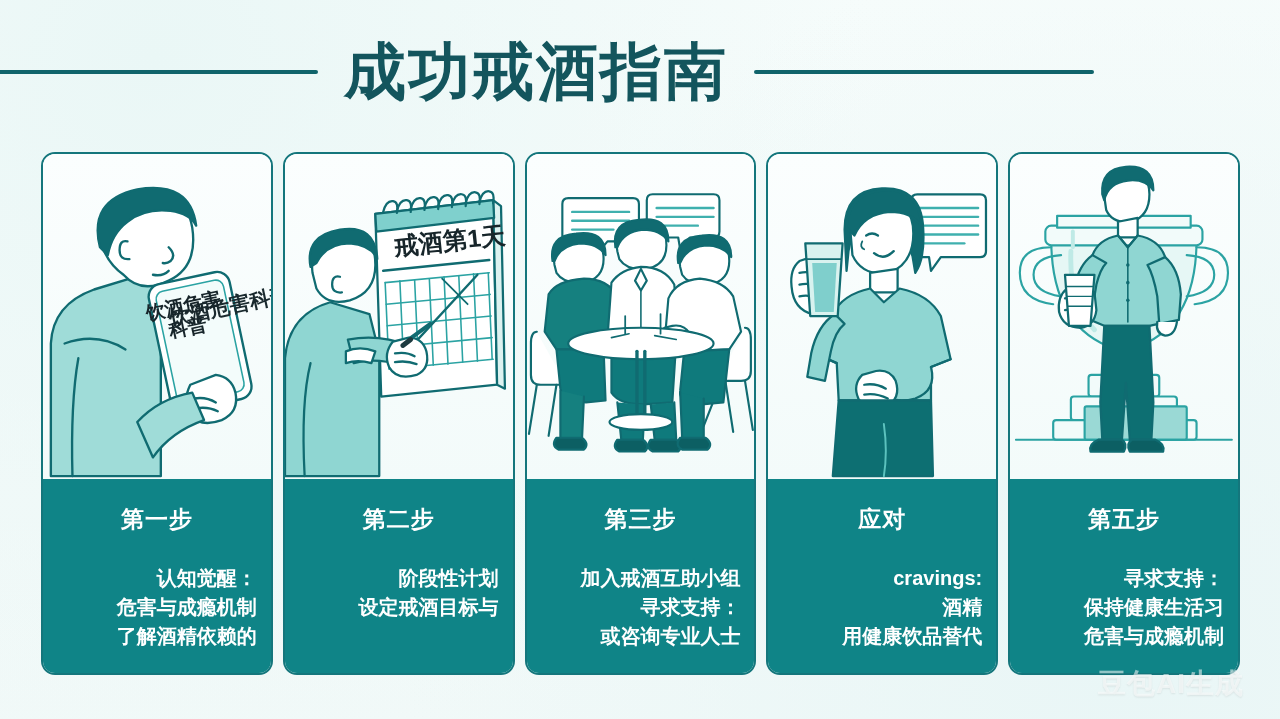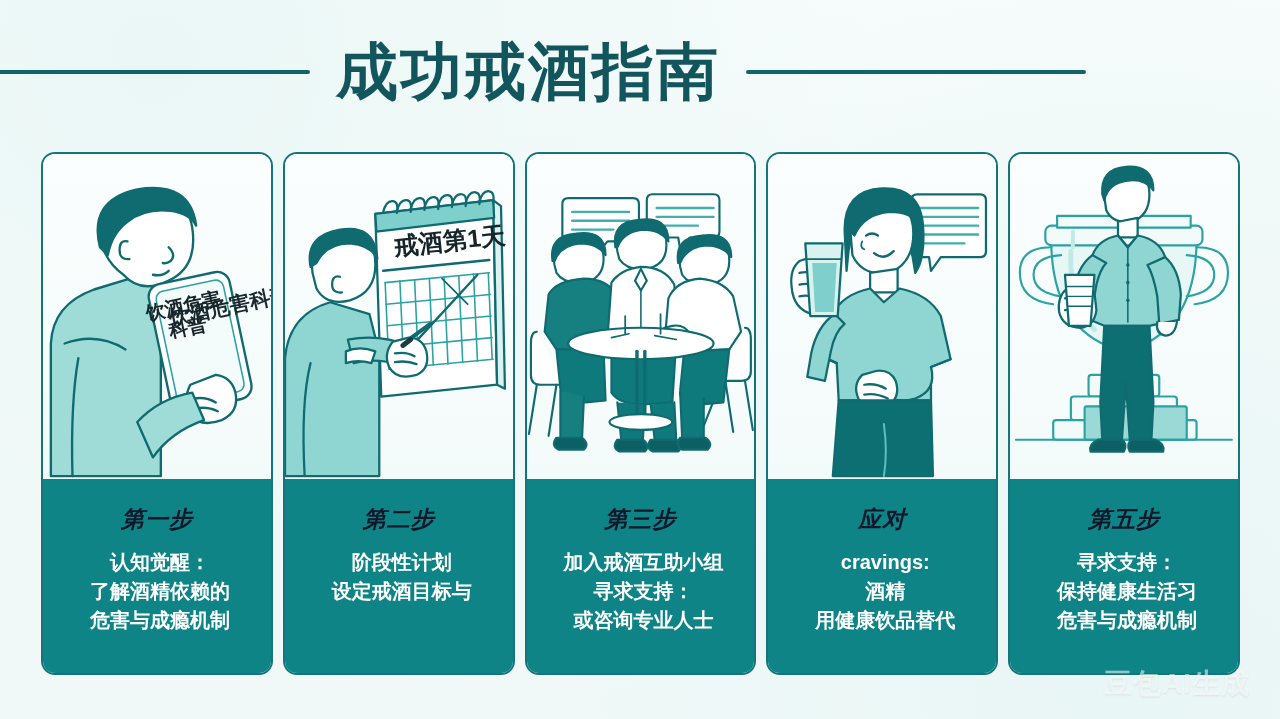--- a/index.html
+++ b/index.html
@@ -15,21 +15,21 @@
     position:absolute;inset:0;
     background:
       radial-gradient(circle at 12% 8%, #eaf7f6 0%, rgba(234,247,246,0) 55%),
       radial-gradient(circle at 88% 92%, #e9f6f6 0%, rgba(233,246,246,0) 55%),
       linear-gradient(180deg,#f6fcfb 0%,#f1f9f8 100%);
     pointer-events:none;
   }
 
   
   .header{
-    position:absolute;left:0;top:24px;width:1056px;height:96px;
+    position:absolute;left:8px;top:24px;width:1056px;height:96px;
     display:flex;align-items:center;justify-content:center;gap:26px;
   }
   .rule{
     height:4px;background:#10646b;border-radius:2px;flex:0 0 auto;
   }
   .rule-left{width:340px;}
   .rule-right{width:340px;}
   .title{
     font-size:62px;font-weight:bold;color:#13555d;
     letter-spacing:2px;white-space:nowrap;line-height:1;
@@ -55,33 +55,33 @@
     height:325px;flex:0 0 325px;position:relative;overflow:hidden;
     background:linear-gradient(180deg,#fbfefe 0%,#f3fbfa 100%);
   }
   .illus svg{position:absolute;left:0;top:0;width:100%;height:100%;}
   .footer{
     flex:1 1 auto;background:#0f8487;
     padding:18px 14px 10px;box-sizing:border-box;
     display:flex;flex-direction:column;align-items:center;
   }
   .step-label{
-    color:#0f172a;font-size:23px;font-weight:bold;
-    letter-spacing:1px;margin:10px 0 16px;text-align:center;line-height:1.1;font-style:italic;
+    color:#ffffff;font-size:23px;font-weight:bold;
+    letter-spacing:1px;margin:10px 0 32px;text-align:center;line-height:1.1;
   }
   .desc{
     color:#ffffff;font-size:20px;font-weight:bold;
-    line-height:1.45;text-align:center;width:100%;padding-left:6px;
+    line-height:1.45;text-align:right;width:100%;padding-left:6px;
     box-sizing:border-box;
   }
   .desc .ln{display:block;white-space:nowrap;}
 
   
   .watermark{
-    position:absolute;right:30px;bottom:16px;
+    position:absolute;right:36px;bottom:16px;
     font-size:28px;font-weight:bold;color:rgba(255,255,255,0.55);
     letter-spacing:1px;text-shadow:0 1px 2px rgba(0,0,0,0.08);
     pointer-events:none;
   }
 </style>
 </head>
 <body>
 
 <div class="bg-wash"></div>
 
@@ -133,22 +133,22 @@
                     color:#17252a;font-size:19px;font-weight:bold;line-height:1.15;
                     width:86px;">
           <span>饮酒危害科普</span>
         </div>
       </div>
     </div>
     <div class="footer">
       <div class="step-label">第一步</div>
       <div class="desc">
         <span class="ln">认知觉醒：</span>
+        <span class="ln">危害与成瘾机制</span>
         <span class="ln">了解酒精依赖的</span>
-        <span class="ln">危害与成瘾机制</span>
       </div>
     </div>
   </div>
 
   <div class="card">
     <div class="illus">
       <svg viewBox="0 0 232 325" preserveAspectRatio="xMidYMid meet">
         <g fill="none" stroke="#106b71" stroke-width="2.3" stroke-linecap="round" stroke-linejoin="round">
 
           <path d="M92 58 L212 44 L216 232 L98 244 Z" fill="#ffffff" stroke="#106b71"></path>

